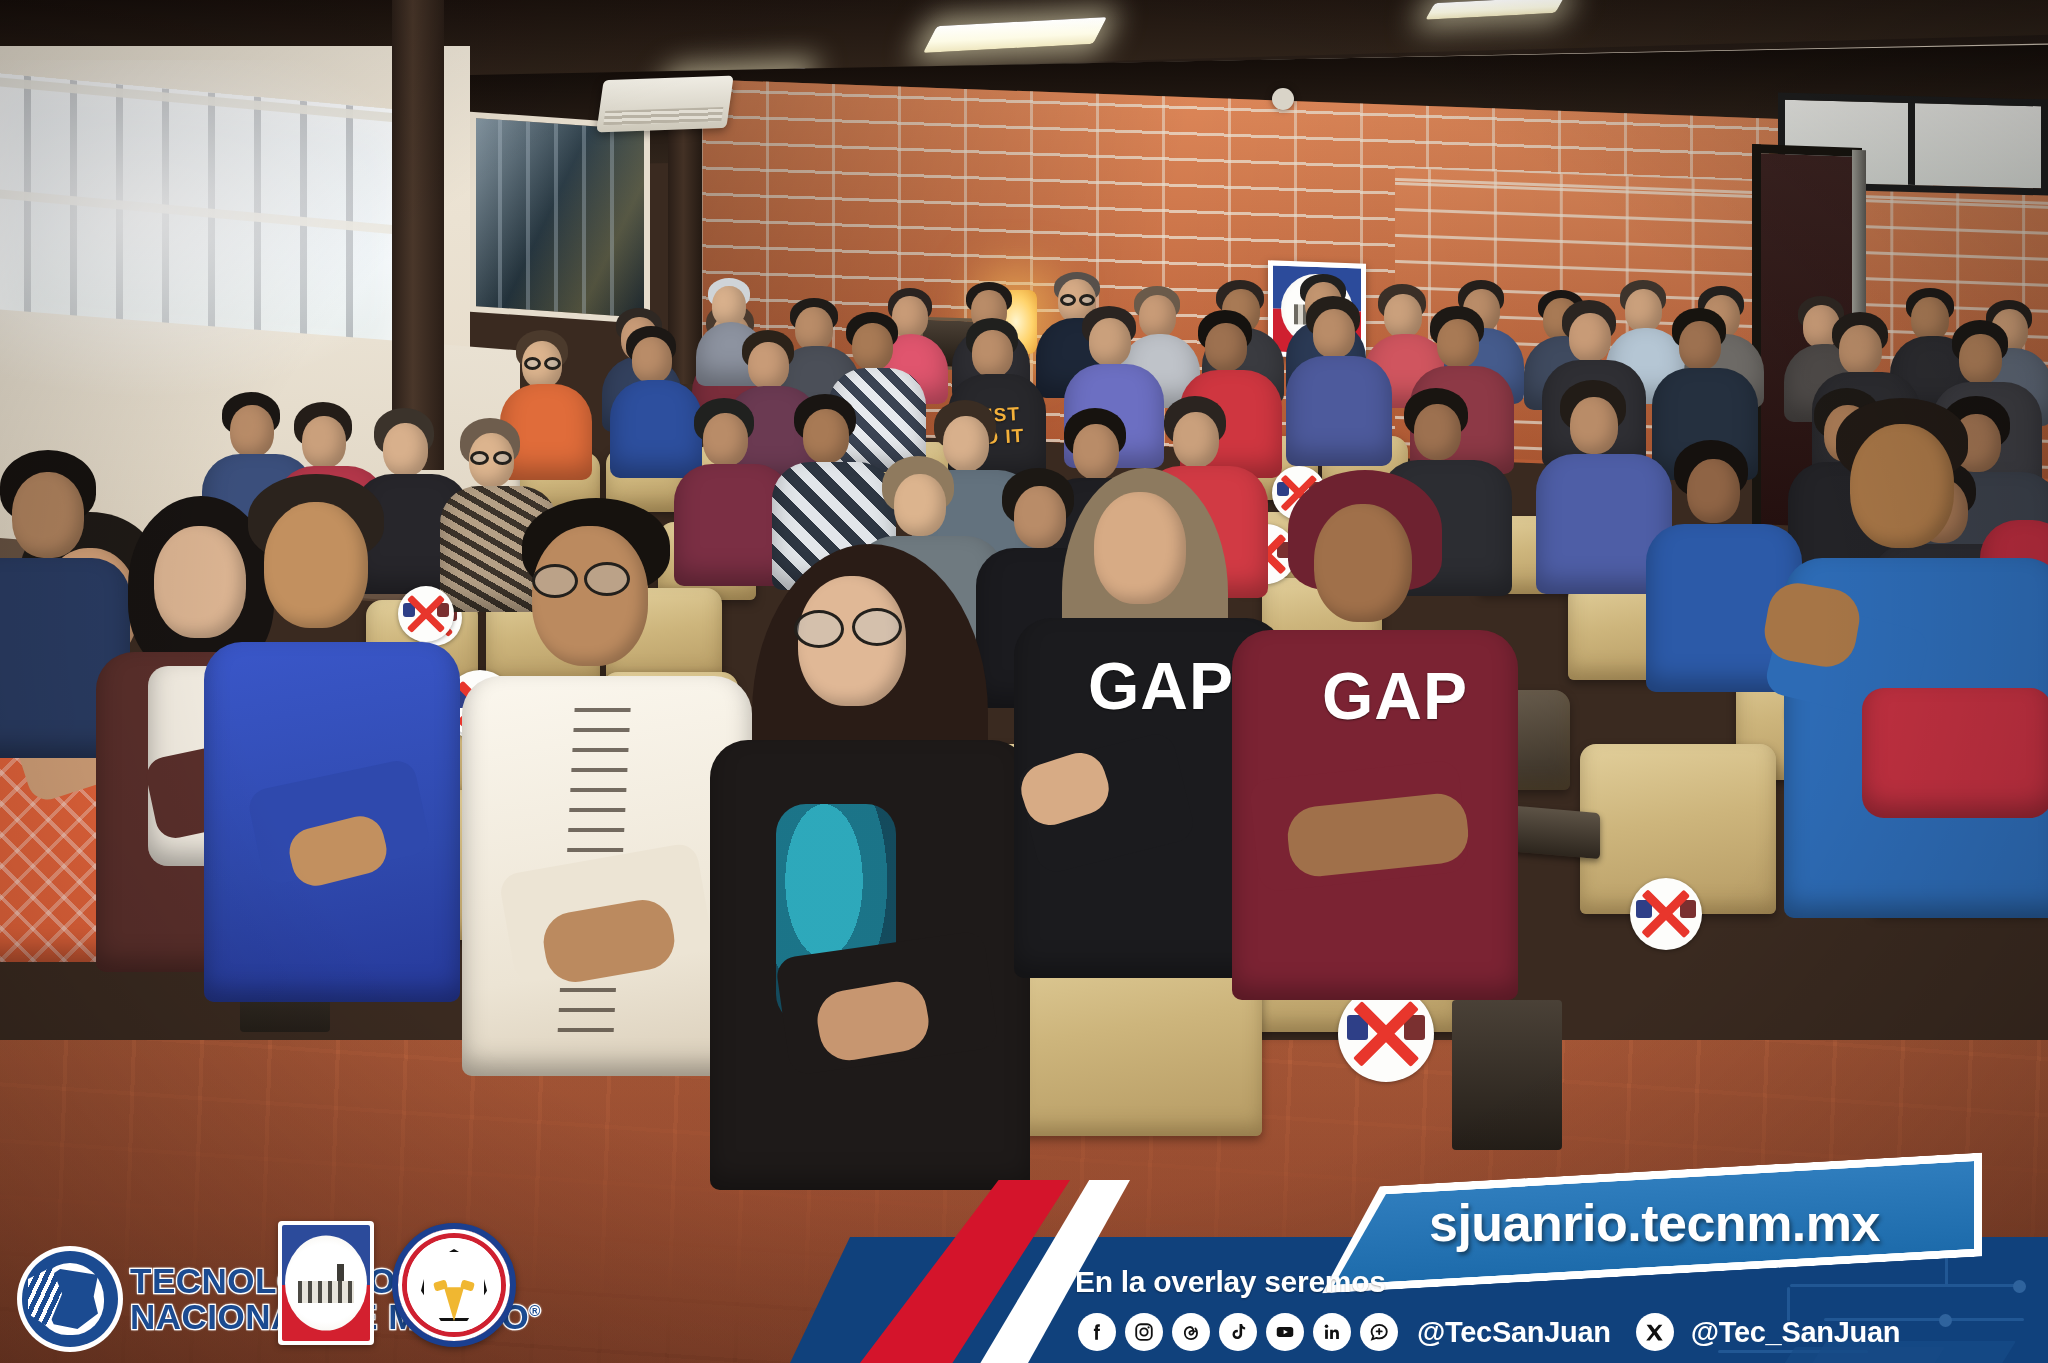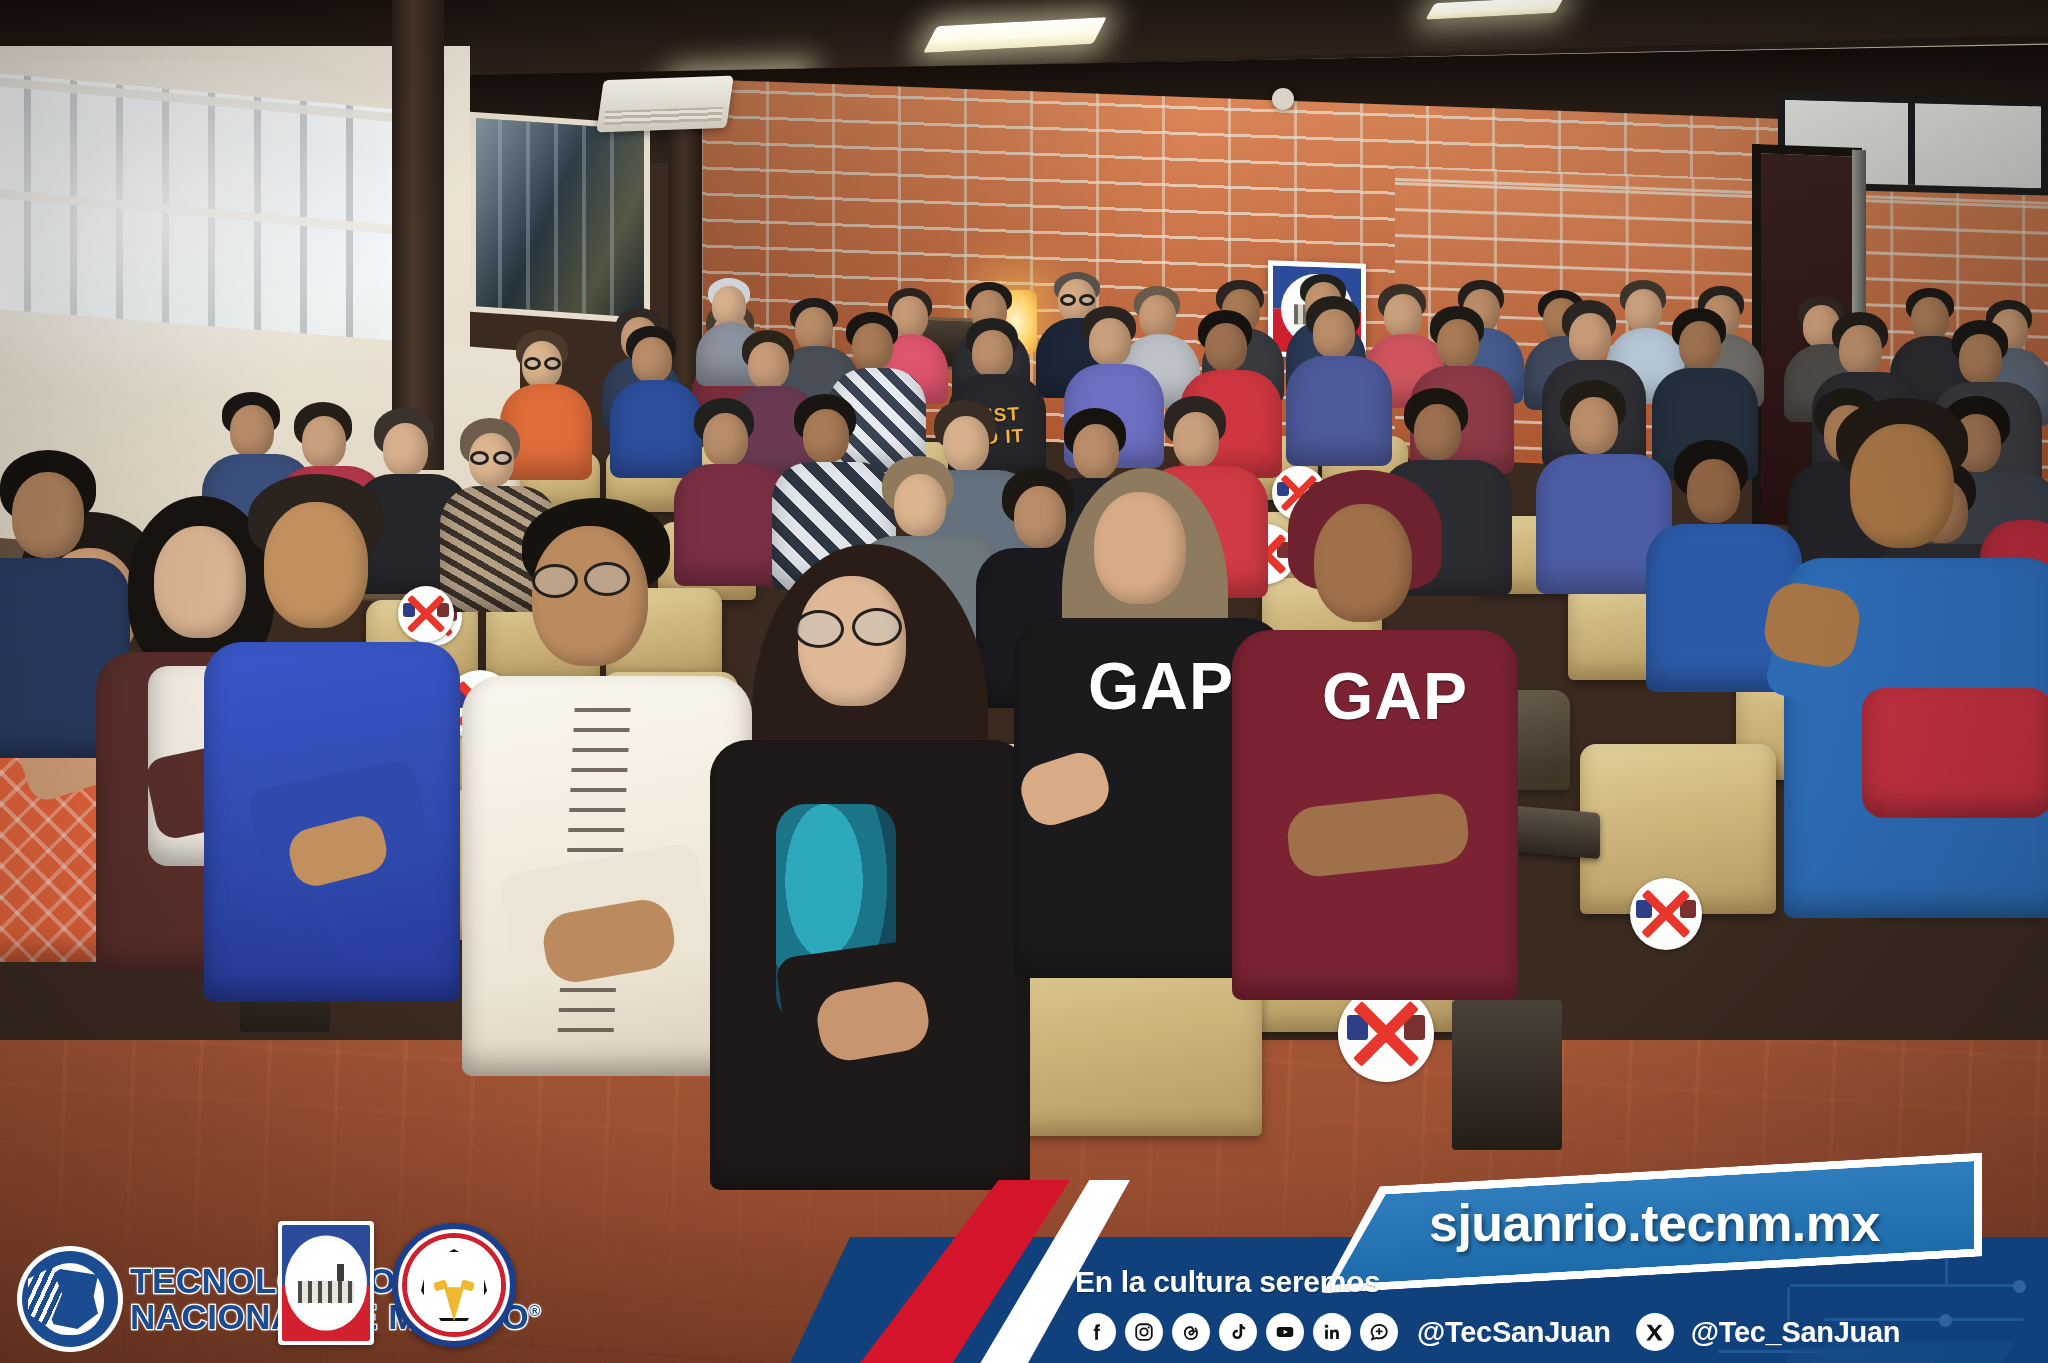--- a/index.html
+++ b/index.html
@@ -1031,21 +1031,21 @@
     </div>
 
     <div class="red-wedge"></div>
     <div class="white-wedge"></div>
 
     <div class="url-plate-white"></div>
     <div class="url-plate">
       <span class="url-text">sjuanrio.tecnm.mx</span>
     </div>
 
-    <div class="tagline">En la cultura seremos</div>
+    <div class="tagline">En la overlay seremos</div>
 
     <div class="social-row">
       <span class="sicon">
         <svg width="22" height="22" viewBox="0 0 24 24" fill="currentColor">
             <path d="M15.1 8.5h-2V7.1c0-.6.4-.8.7-.8h1.3V3.6h-2C11 3.6 10 5 10 6.9v1.6H8.6V11H10v9.4h3V11h2l.3-2.5z"></path>
           </svg>
       </span>
       <span class="sicon">
         <svg width="22" height="22" viewBox="0 0 24 24" fill="none" stroke="currentColor" stroke-width="2">
           <rect x="3.5" y="3.5" width="17" height="17" rx="5"></rect>

